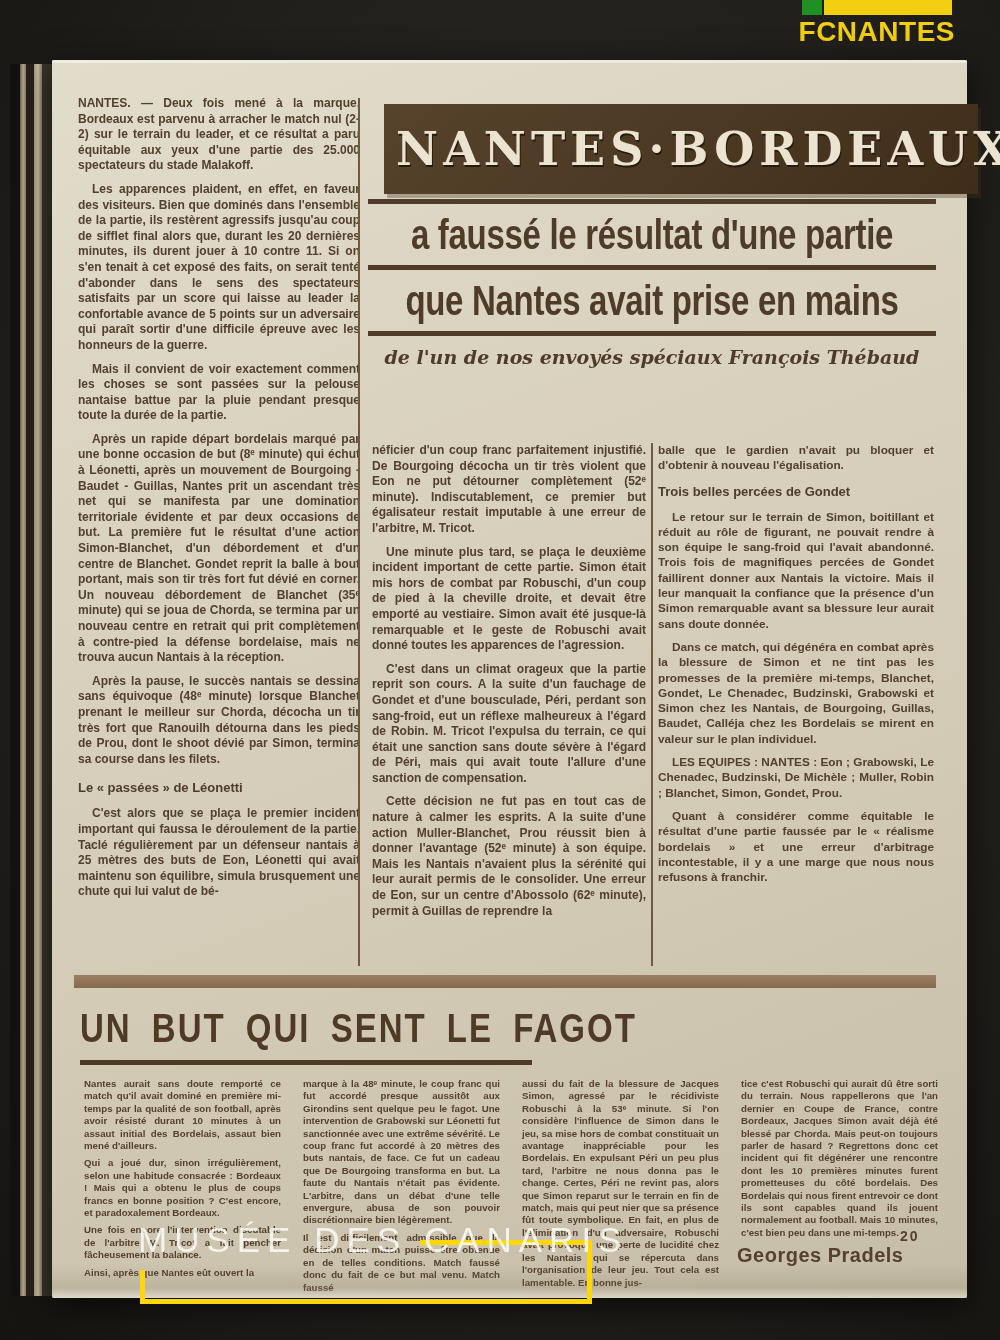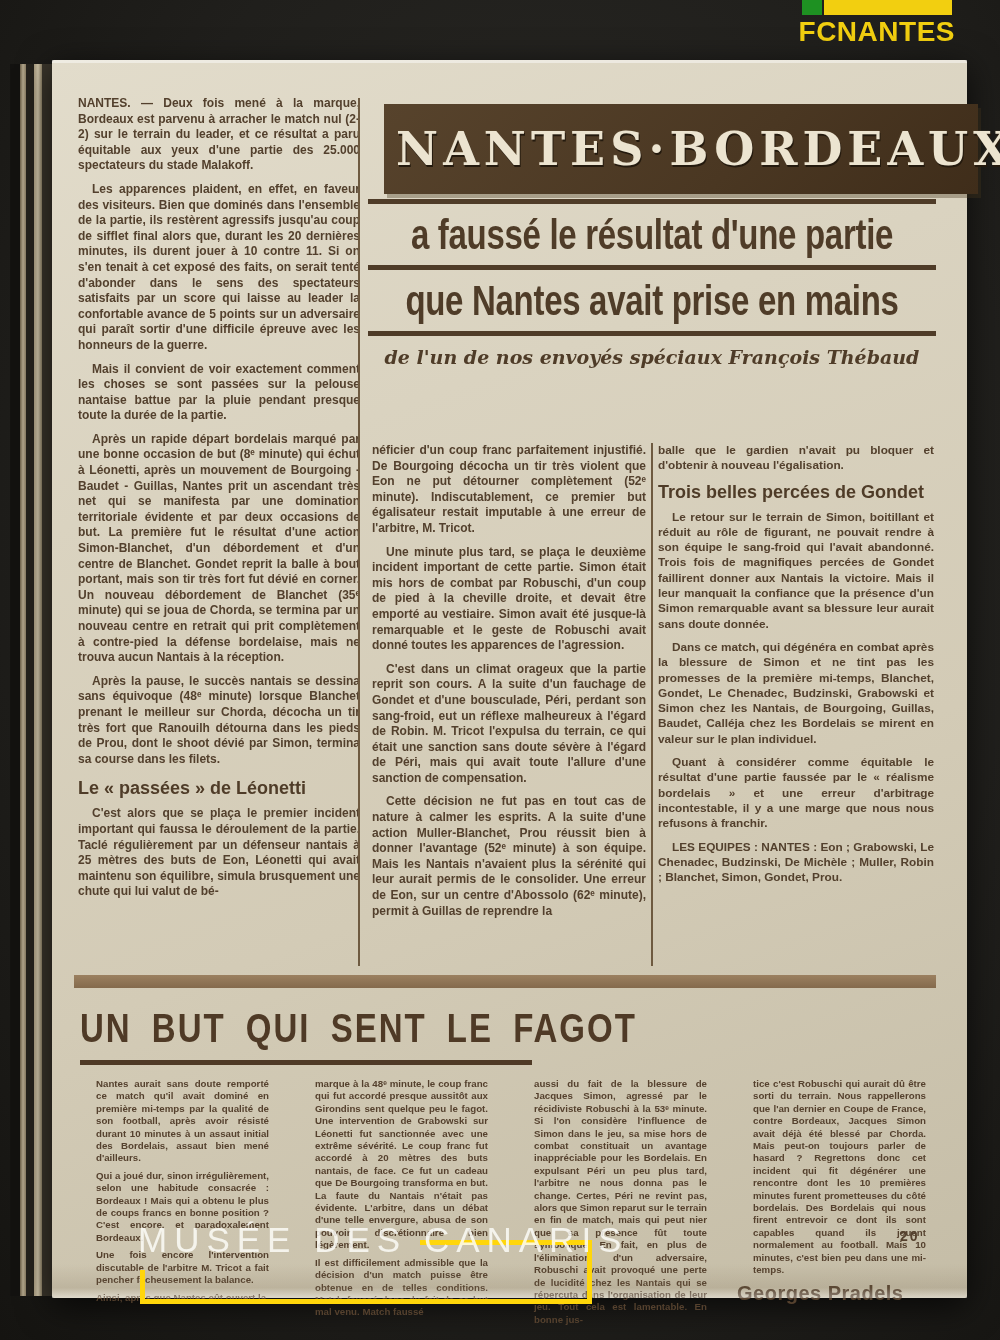--- a/index.html
+++ b/index.html
@@ -23,21 +23,21 @@
     box-shadow:0 8px 34px rgba(0,0,0,0.7);}
   .paper::before{content:"";position:absolute;left:0;top:0;right:0;height:3px;
     background:rgba(255,255,255,0.45);}
   .paper::after{content:"";position:absolute;left:0;bottom:0;right:0;height:34px;
     background:linear-gradient(180deg,rgba(0,0,0,0) 0%,rgba(120,105,80,0.18) 70%,rgba(255,255,255,0.35) 100%);}
   
   .body-col{position:absolute;text-align:justify;color:#53402d;font-weight:bold;
     font-size:12px;line-height:15.6px;overflow:hidden;}
   .body-col .p{margin:0 0 8px;text-indent:14px;}
   .body-col .p.cont{text-indent:0;}
-  .subhead{font-size:18px;line-height:20px;margin:11px 0 8px;text-indent:0;
+  .subhead{font-size:13px;line-height:20px;margin:11px 0 8px;text-indent:0;
     font-weight:bold;color:#4f3c28;}
   .vrule{position:absolute;width:2px;background:#6e5a40;}
   
   .banner{position:absolute;left:332px;top:44px;width:546px;height:90px;
     background:linear-gradient(135deg,#57432c 0%,#4a3722 60%,#3f2d1a 100%);
     display:flex;align-items:center;justify-content:center;
     box-shadow:3px 4px 0 rgba(70,55,30,0.35);padding-left:48px;}
   .banner-text{font-family:"DejaVu Serif", serif;font-weight:bold;font-size:46px;
     letter-spacing:5px;color:#ece4d0;white-space:nowrap;
     text-shadow:1px 2px 0 #241a0e, -1px -1px 0 #7a644520;}
@@ -50,21 +50,21 @@
     font-weight:bold;font-size:19px;color:#4f3c28;}
   
   .hbar{position:absolute;left:22px;top:915px;width:862px;height:13px;
     background:linear-gradient(180deg,#9b8060 0%,#846a4c 100%);}
   .bottom-head{position:absolute;left:28px;top:950px;color:#4f3a26;}
   .bottom-head span{display:inline-block;font-weight:bold;font-size:33px;letter-spacing:2px;
     word-spacing:9px;transform:scale(1,1.22);transform-origin:left center;white-space:nowrap;}
   .bottom-underline{position:absolute;left:28px;top:1000px;width:452px;height:5px;background:#4f3a26;}
   .bottom-cols{position:absolute;left:28px;top:1018px;width:862px;display:flex;gap:14px;color:#55412e;}
   .bcol{flex:1;text-align:justify;font-size:9.7px;line-height:12.4px;font-weight:bold;}
-  .bcol .p{margin:0 16px 5px;text-indent:0;}
+  .bcol .p{margin:0 4px 5px;text-indent:0;}
   .signature{margin-top:10px;font-size:20px;letter-spacing:0.5px;font-weight:bold;}
   .pagenum{position:absolute;left:848px;top:1168px;font-size:14px;font-weight:bold;
     letter-spacing:2px;color:#55412e;}
   
   .watermark{position:absolute;left:138px;top:1220px;font-size:35px;letter-spacing:7px;
     color:rgba(252,252,247,0.85);white-space:nowrap;z-index:6;}
   .yf{position:absolute;background:#ffd60a;z-index:5;}
   .yf-top{left:420px;top:1240px;width:172px;height:5px;}
   .yf-right{left:587px;top:1240px;width:5px;height:64px;}
   .yf-bottom{left:140px;top:1299px;width:452px;height:5px;}
@@ -117,22 +117,22 @@
     <p class="p">Cette décision ne fut pas en tout cas de nature à calmer les esprits. A la suite d'une action Muller-Blanchet, Prou réussit bien à donner l'avantage (52ᵉ minute) à son équipe. Mais les Nantais n'avaient plus la sérénité qui leur aurait permis de le consolider. Une erreur de Eon, sur un centre d'Abossolo (62ᵉ minute), permit à Guillas de reprendre la</p>
   </div>
 
   <div class="vrule" style="left:599px;top:383px;height:523px;"></div>
 
   <div class="body-col" style="left:606px;top:383px;width:276px;height:523px;font-size:11.8px;line-height:15.3px;">
     <p class="p cont">balle que le gardien n'avait pu bloquer et d'obtenir à nouveau l'égalisation.</p>
     <div class="subhead" style="margin-top:2px;">Trois belles percées de Gondet</div>
     <p class="p">Le retour sur le terrain de Simon, boitillant et réduit au rôle de figurant, ne pouvait rendre à son équipe le sang-froid qui l'avait abandonné. Trois fois de magnifiques percées de Gondet faillirent donner aux Nantais la victoire. Mais il leur manquait la confiance que la présence d'un Simon remarquable avant sa blessure leur aurait sans doute donnée.</p>
     <p class="p">Dans ce match, qui dégénéra en combat après la blessure de Simon et ne tint pas les promesses de la première mi-temps, Blanchet, Gondet, Le Chenadec, Budzinski, Grabowski et Simon chez les Nantais, de Bourgoing, Guillas, Baudet, Calléja chez les Bordelais se mirent en valeur sur le plan individuel.</p>
+    <p class="p">LES EQUIPES : NANTES : Eon ; Grabowski, Le Chenadec, Budzinski, De Michèle ; Muller, Robin ; Blanchet, Simon, Gondet, Prou.</p>
     <p class="p">Quant à considérer comme équitable le résultat d'une partie faussée par le « réalisme bordelais » et une erreur d'arbitrage incontestable, il y a une marge que nous nous refusons à franchir.</p>
-    <p class="p">LES EQUIPES : NANTES : Eon ; Grabowski, Le Chenadec, Budzinski, De Michèle ; Muller, Robin ; Blanchet, Simon, Gondet, Prou.</p>
   </div>
 
   <div class="hbar"></div>
 
   <div class="bottom-head">
     <span>UN BUT QUI SENT LE FAGOT</span>
   </div>
   <div class="bottom-underline"></div>
 
   <div class="bottom-cols">

